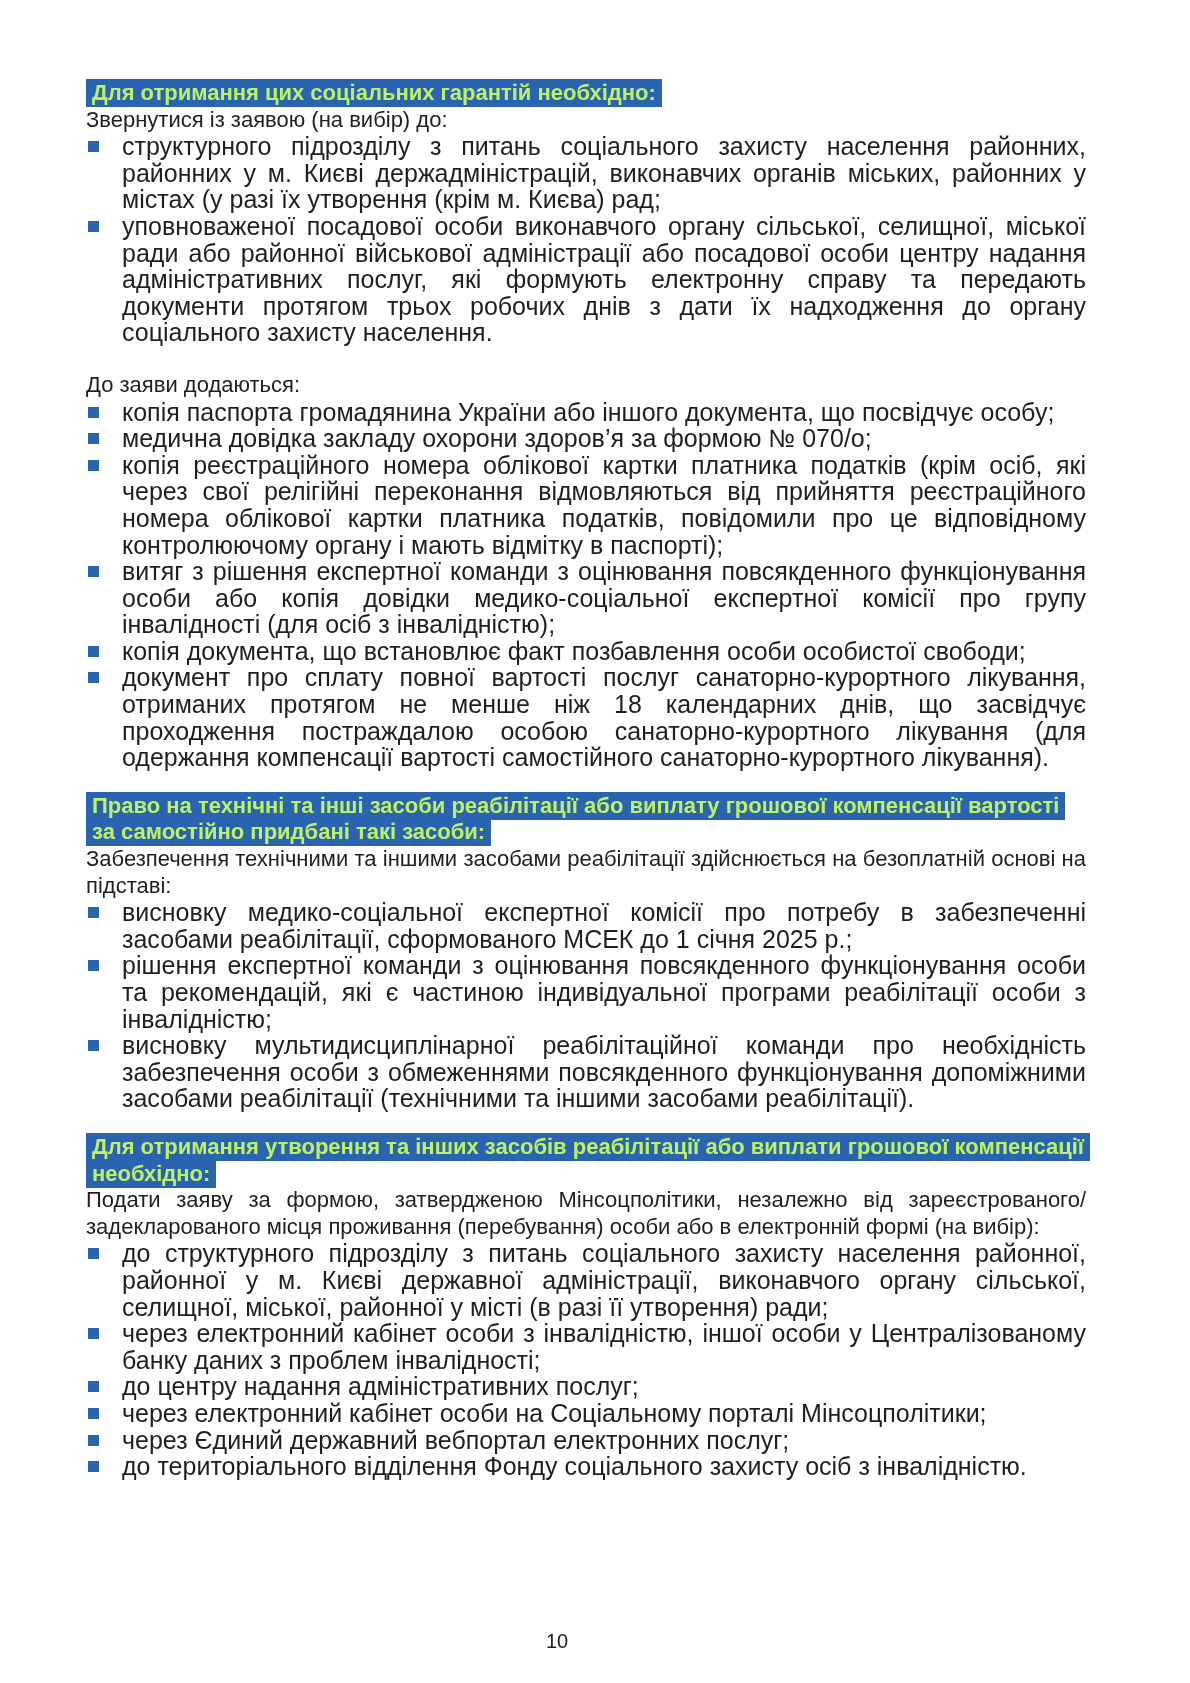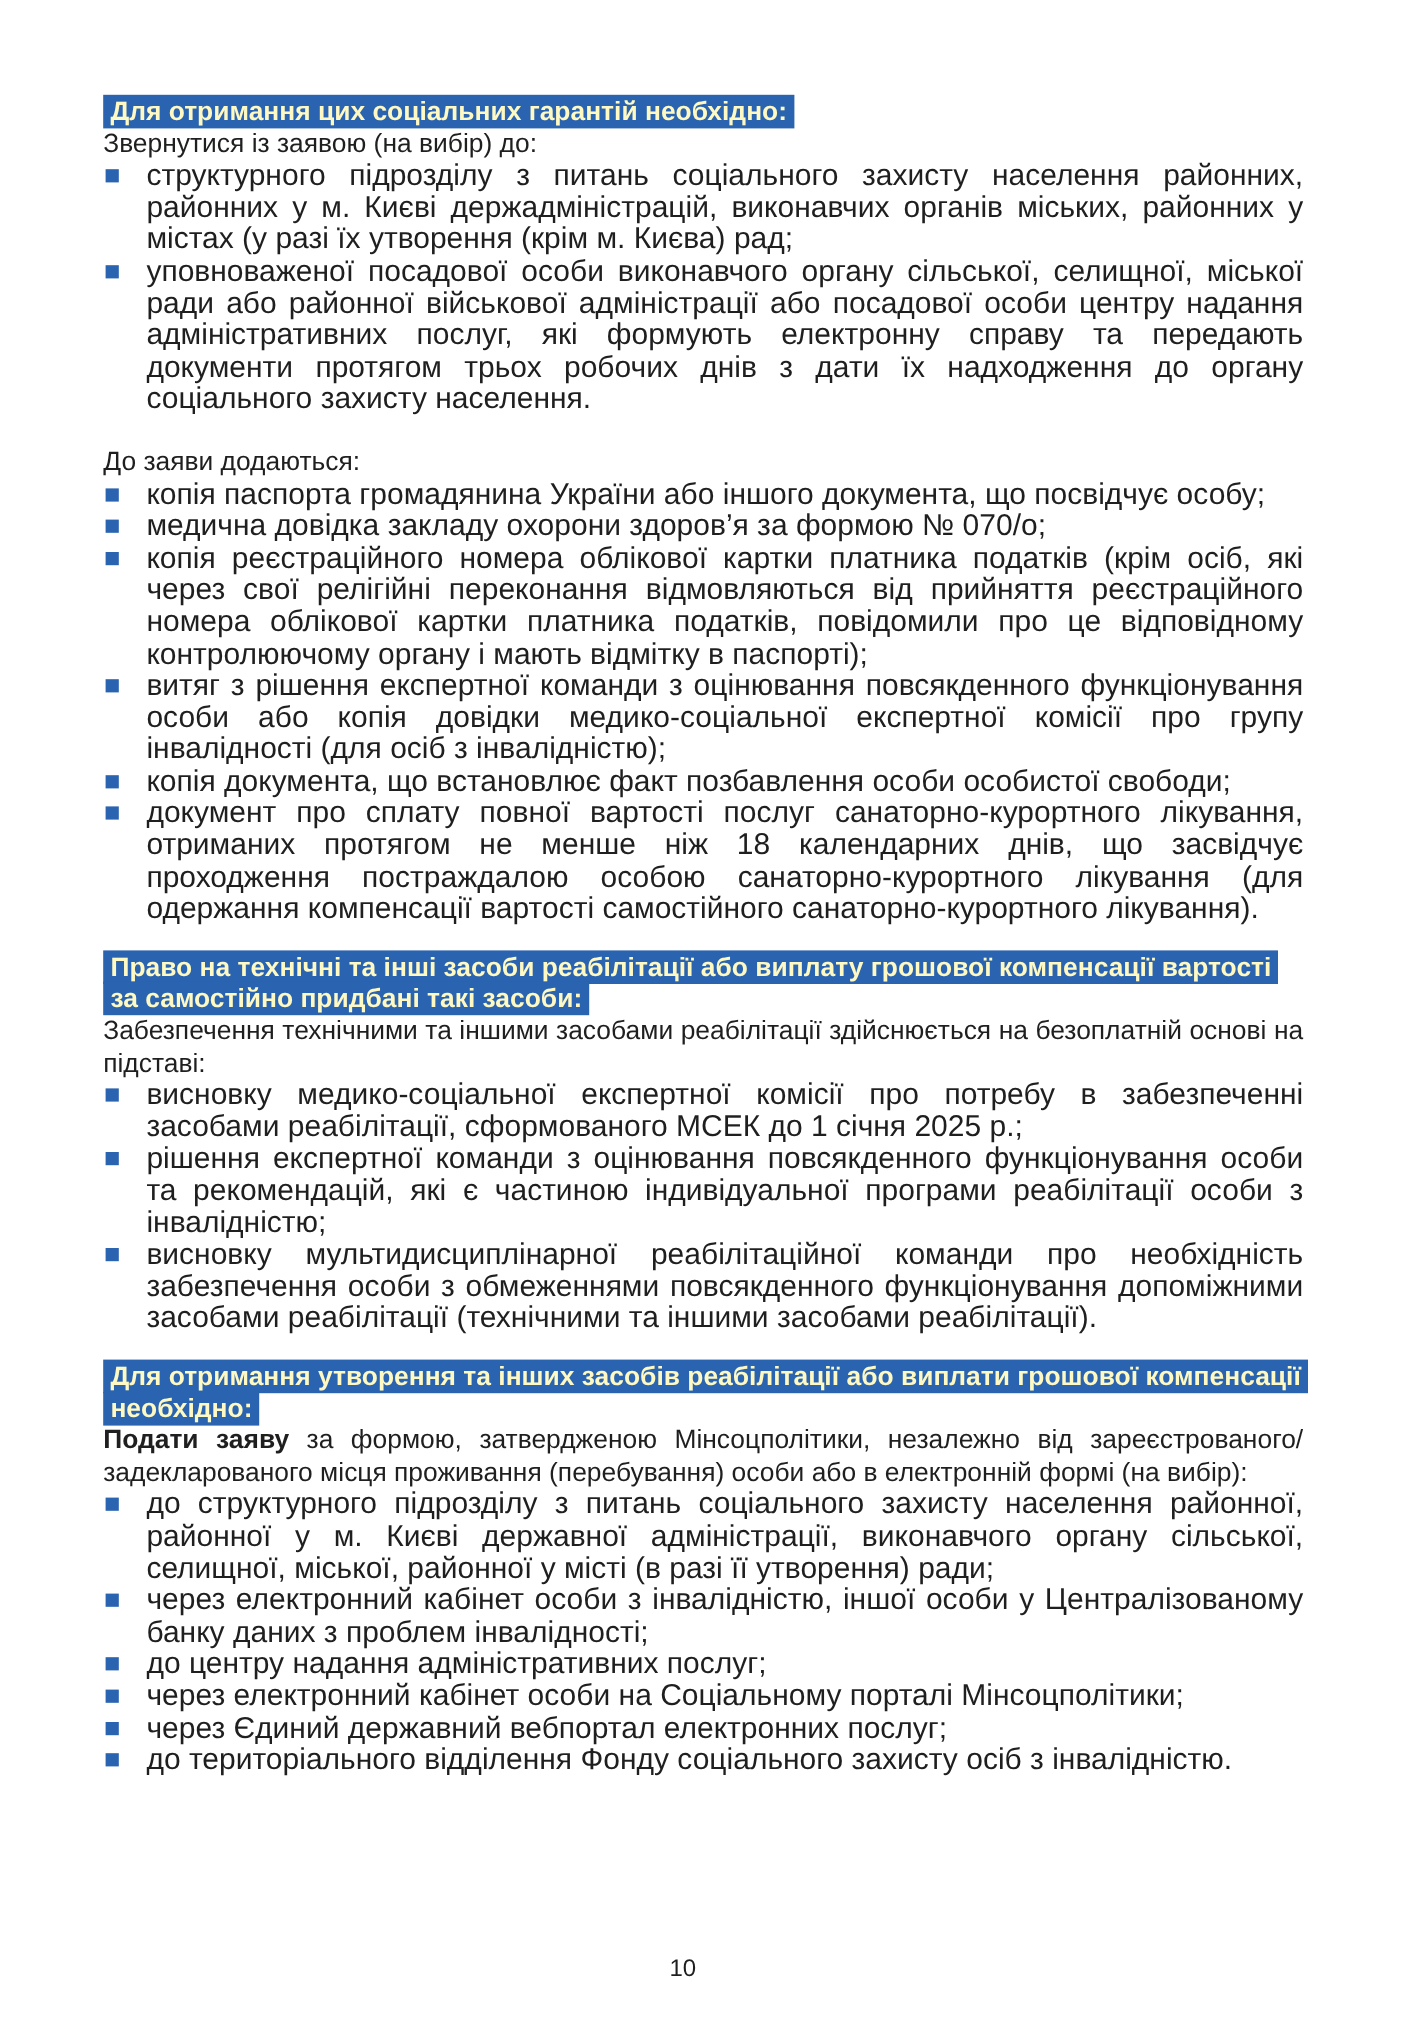--- a/index.html
+++ b/index.html
@@ -1,30 +1,30 @@
 <!DOCTYPE html>
 <html><head>
 <meta charset="utf-8">
 <style>
   html, body { margin: 0; padding: 0; background: #ffffff; }
   body { width: 1190px; height: 1683px; position: relative; overflow: hidden;
          font-family: "Liberation Sans", "DejaVu Sans", sans-serif; color: #1f1f1f; }
   .page { position: absolute; left: 86px; top: 80px; width: 1000px; }
   .p { font-size: 22px; line-height: 26.6px; text-align: justify; margin: 0; }
-  .heading { display: inline; background: #2a63b0; color: #fef9c3; font-weight: bold;
+  .heading { display: inline; background: #2a63b0; color: #bef264; font-weight: bold;
              font-size: 22px; line-height: 26.6px; padding: 1px 6px 2px 6px;
              -webkit-box-decoration-break: clone; box-decoration-break: clone; }
   .hwrap { margin: 0; font-size: 22px; line-height: 26.6px; }
   ul { list-style: none; margin: 0; padding: 0; }
   li { position: relative; padding-left: 36px; font-size: 25px; line-height: 26.6px; text-align: justify; }
   li .bullet { position: absolute; left: 2px; top: 8px; width: 11px; height: 11px; background: #2a63b0; }
   .gap { height: 26px; }
   .gap-s { height: 22px; }
-  b { font-weight: bold; }
-  .pagenum { position: absolute; left: 16px; width: 1106px; top: 1630px; text-align: center; font-size: 20px; }
+  b { font-weight: normal; }
+  .pagenum { position: absolute; left: 4px; width: 1106px; top: 1630px; text-align: center; font-size: 20px; }
 </style>
 </head>
 <body>
 
 <div class="page">
 
   <p class="hwrap"><span class="heading">Для отримання цих соціальних гарантій необхідно:</span></p>
   <p class="p">Звернутися із заявою (на вибір) до:</p>
   <ul>
     <li><span class="bullet"></span><span>структурного підрозділу з питань соціального захисту населення районних, районних у м. Києві держадміністрацій, виконавчих органів міських, районних у містах (у разі їх утворення (крім м. Києва) рад;</span></li>

